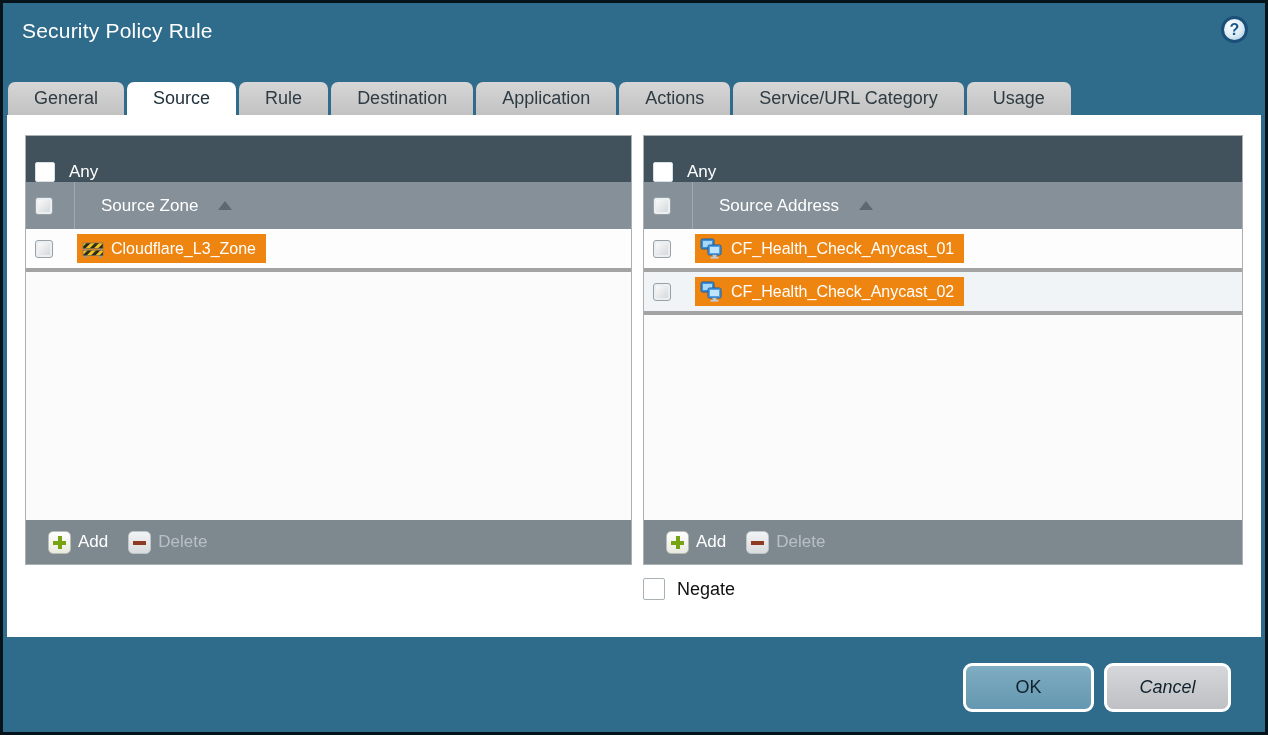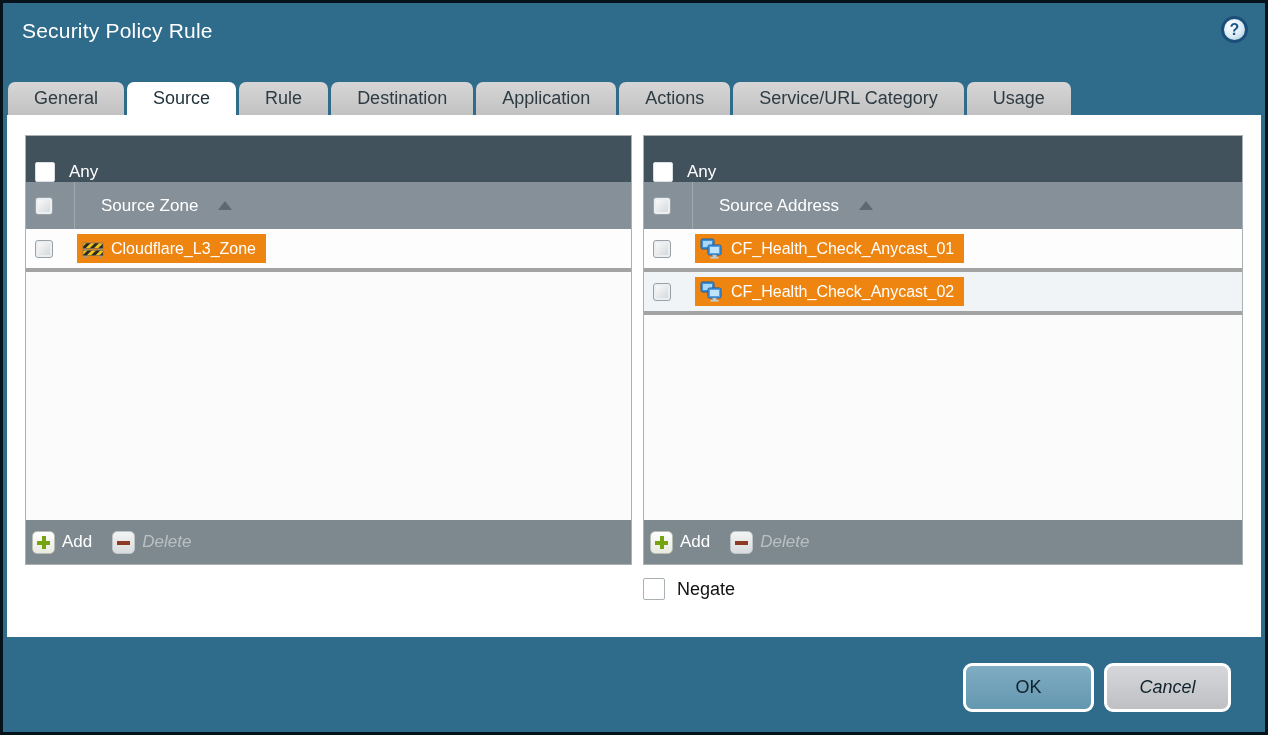--- a/index.html
+++ b/index.html
@@ -45,25 +45,25 @@
   .row:nth-child(even) { background:#f0f4f7; }
 
   .cb { width:18px; height:18px; border:1px solid #99a1a6; border-radius:3px;
         background:linear-gradient(135deg,#ffffff 0%,#cfd4d6 100%);
         box-shadow:inset 0 0 0 2px #eceff1; cursor:pointer; flex:0 0 auto; }
 
   .chip { display:inline-flex; align-items:center; margin-left:24px; background:#ef8511; height:29px;
           padding:0 10px 0 5px; color:#ffffff; font-size:16px; gap:7px; }
   .chip svg { display:block; }
 
-  .addbar { height:44px; background:#7d888f; display:flex; align-items:center; padding-left:6px; flex:0 0 auto; }
+  .addbar { height:44px; background:#7d888f; display:flex; align-items:center; padding-left:22px; flex:0 0 auto; }
   .bar-btn { display:flex; align-items:center; gap:7px; cursor:pointer; }
   .bar-btn .txt { color:#ffffff; font-size:17px; }
   .bar-btn.disabled { cursor:default; }
-  .bar-btn.disabled .txt { color:#b9c0c4;font-style:italic; }
+  .bar-btn.disabled .txt { color:#b9c0c4; }
   .icon-plus { width:23px; height:23px; border-radius:5px; background:linear-gradient(#ffffff,#e8eadf);
                border:1px solid #b9bdb3; position:relative; }
   .icon-plus::before, .icon-plus::after { content:""; position:absolute; background:#76a312; }
   .icon-plus::before { left:4px; top:9px; width:13px; height:4px; }
   .icon-plus::after  { left:9px; top:4px; width:4px; height:13px; }
   .icon-minus { width:23px; height:23px; border-radius:5px; background:linear-gradient(#f2f3f4,#d9dcde);
                 border:1px solid #bfc4c7; position:relative; margin-left:20px; }
   .icon-minus::before { content:""; position:absolute; left:4px; top:9px; width:13px; height:4px; background:#8e3a22; }
 
   .negate { position:absolute; left:636px; top:463px; display:flex; align-items:center; gap:12px; }

